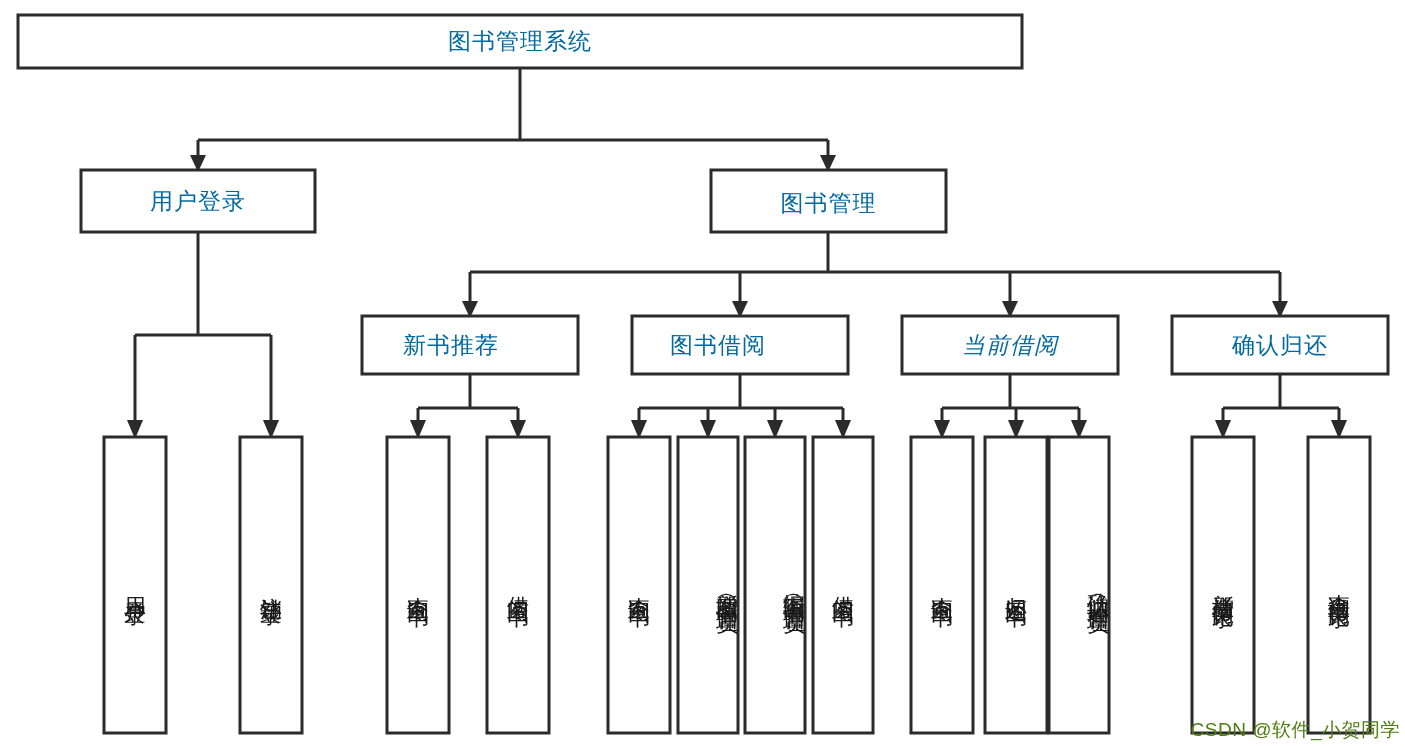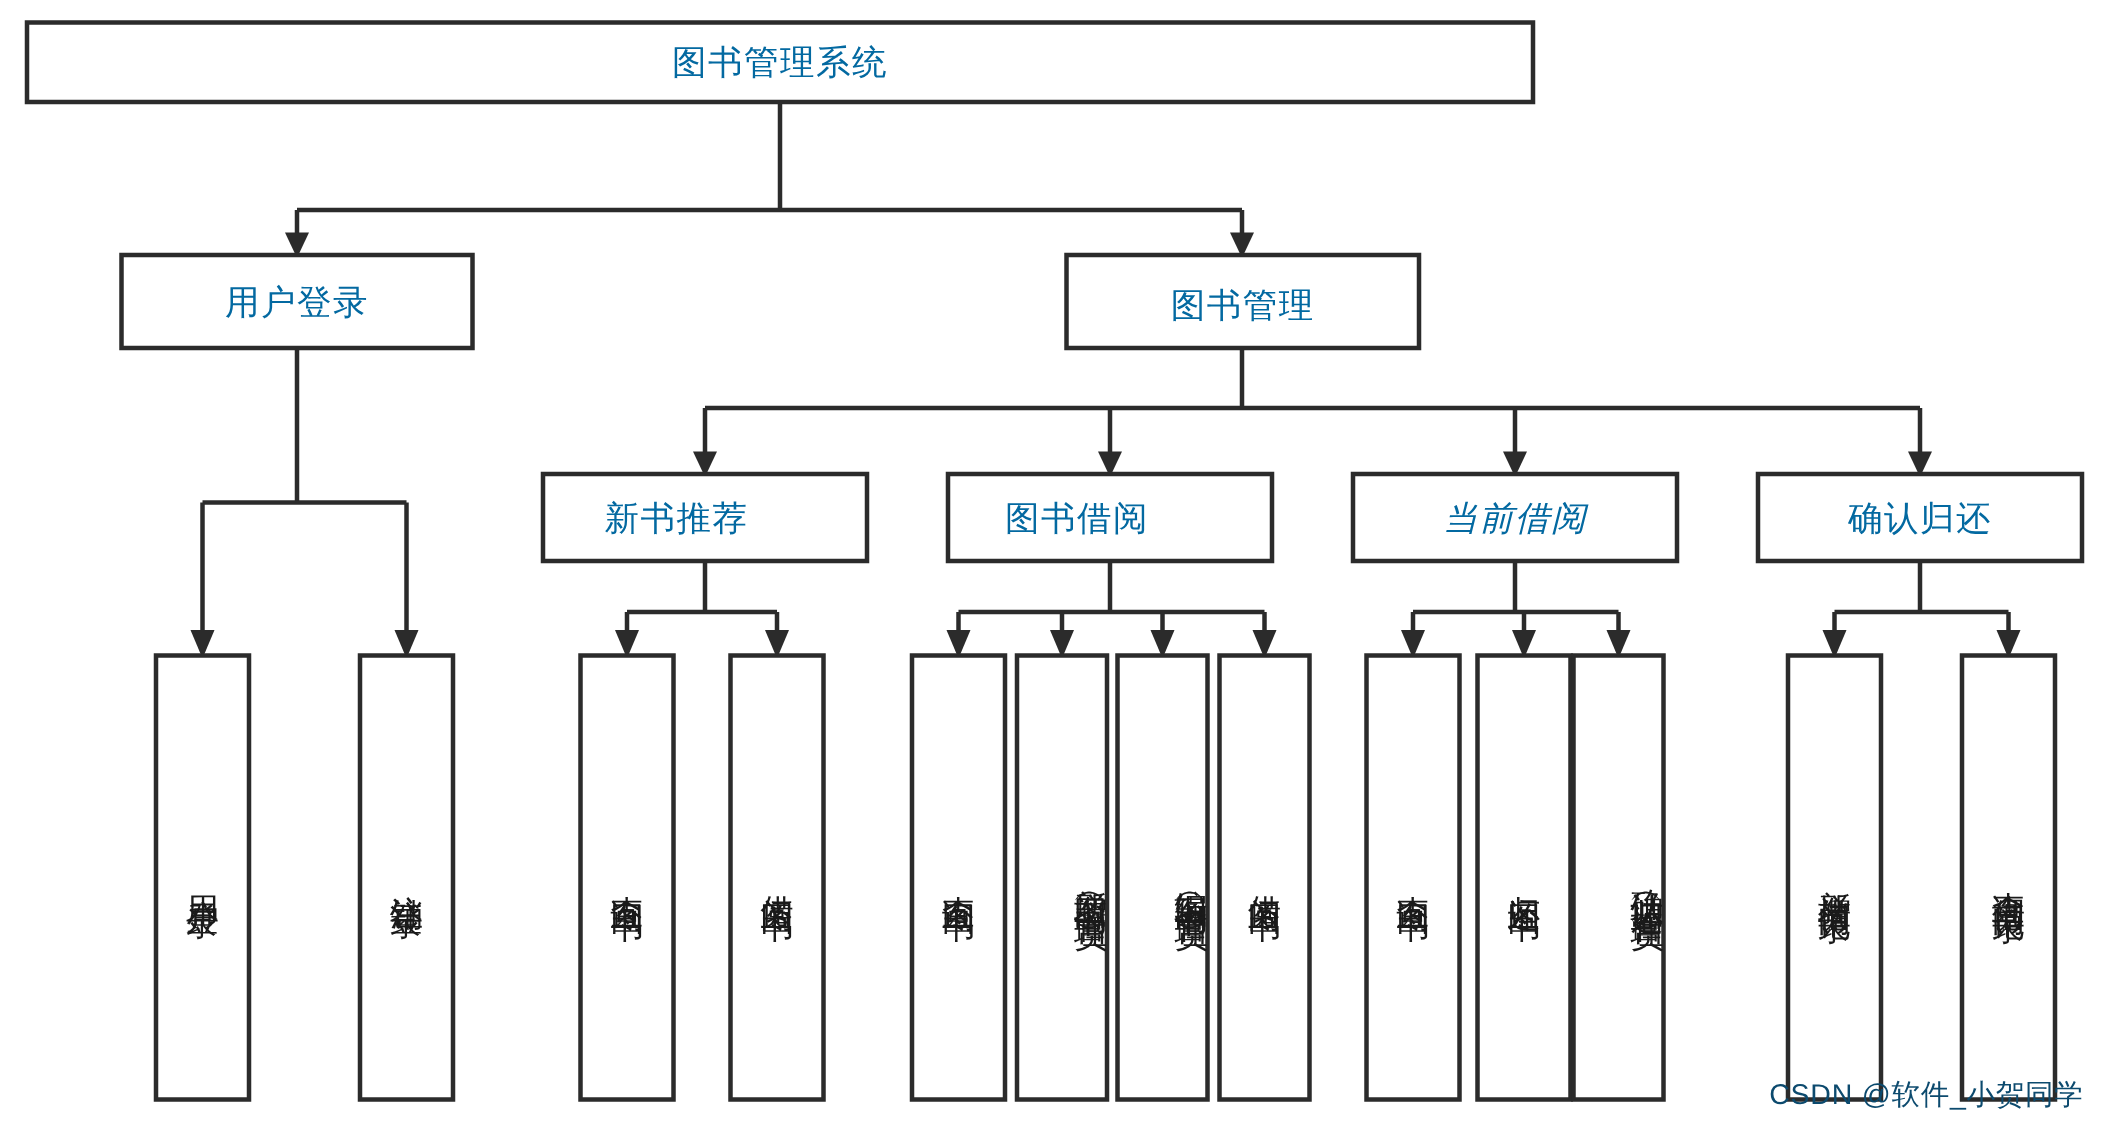--- a/index.html
+++ b/index.html
@@ -61,24 +61,24 @@
     color: #1a1a1a;
     writing-mode: vertical-rl;
     text-orientation: upright;
     letter-spacing: 3px;
     line-height: 1;
     text-align: center;
     overflow: hidden;
   }
   .watermark {
     position: absolute;
-    right: 16px;
+    right: 5px;
     bottom: 4px;
     font-size: 19px;
-    color: #0c4a6e;
+    color: #4d7c0f;
     white-space: nowrap;
     letter-spacing: 0.5px;
   }
 </style>
 </head>
 <body>
 
 <div id="diagram-root">
 
   <svg id="diagram-svg" viewBox="0 0 1405 747" xmlns="http://www.w3.org/2000/svg">

